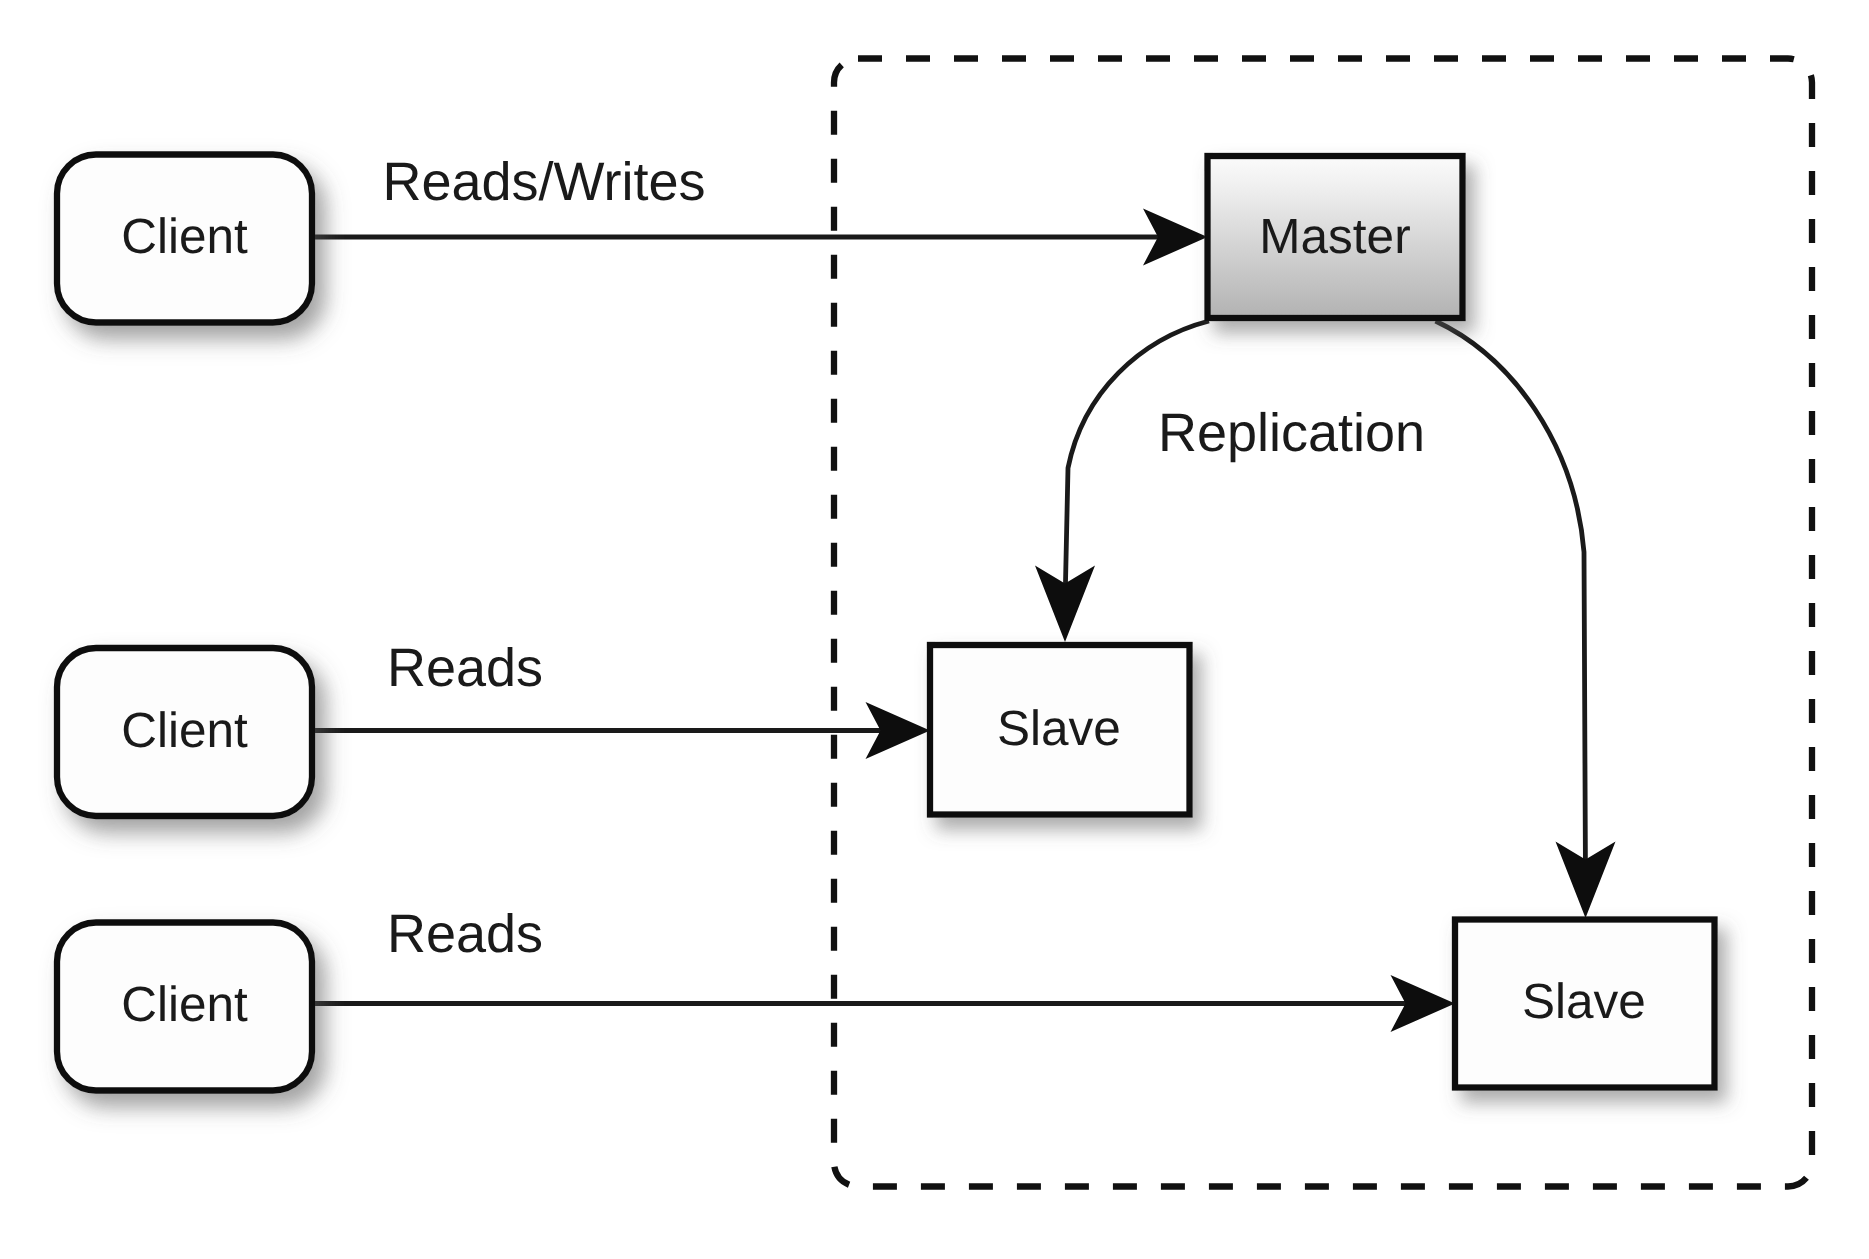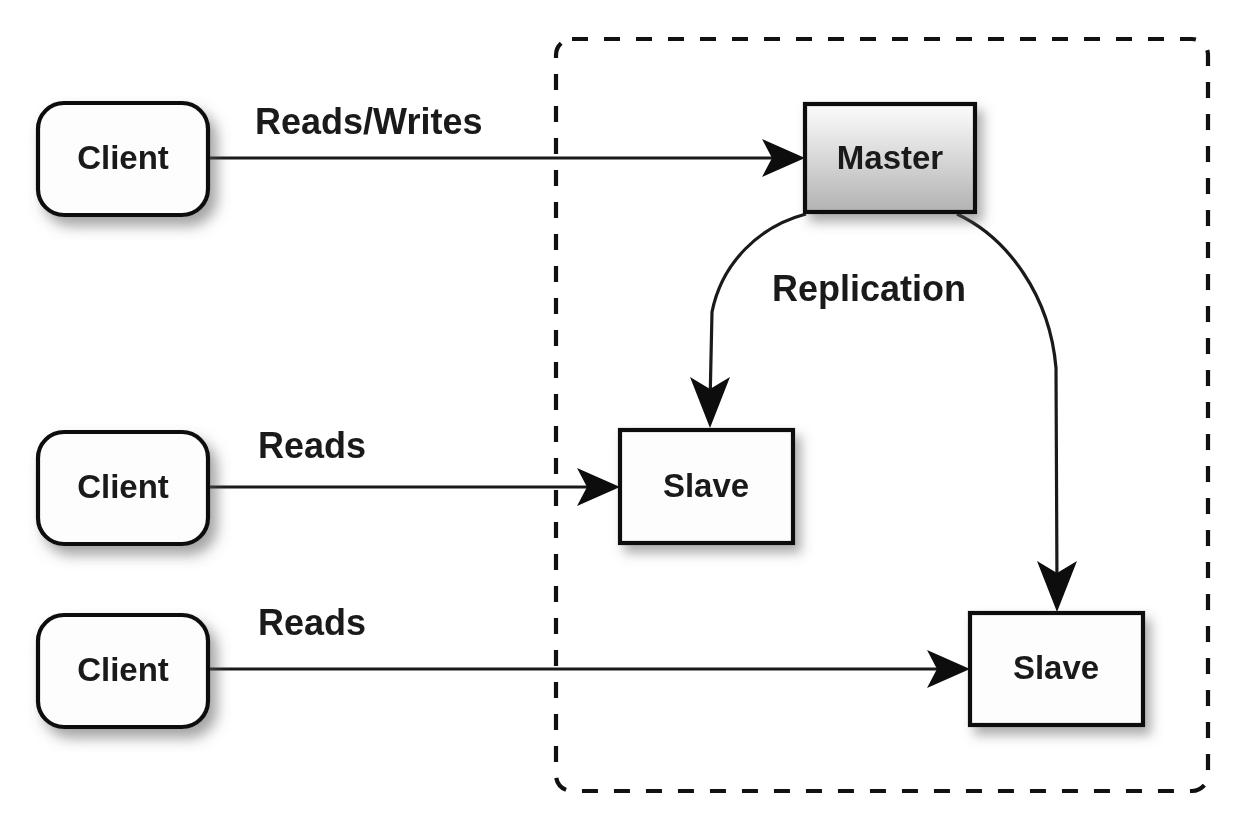--- a/index.html
+++ b/index.html
@@ -11,21 +11,20 @@
     width: 1246px;
     height: 839px;
     overflow: hidden;
     font-family: "Liberation Sans", sans-serif;
   }
   #diagram-root {
     position: relative;
     width: 1246px;
     height: 839px;
     background: #ffffff;
-    font-weight: bold;
   }
   svg.diagram-canvas {
     position: absolute;
     left: 0;
     top: 0;
     width: 1246px;
     height: 839px;
     display: block;
   }
   .node-label {

